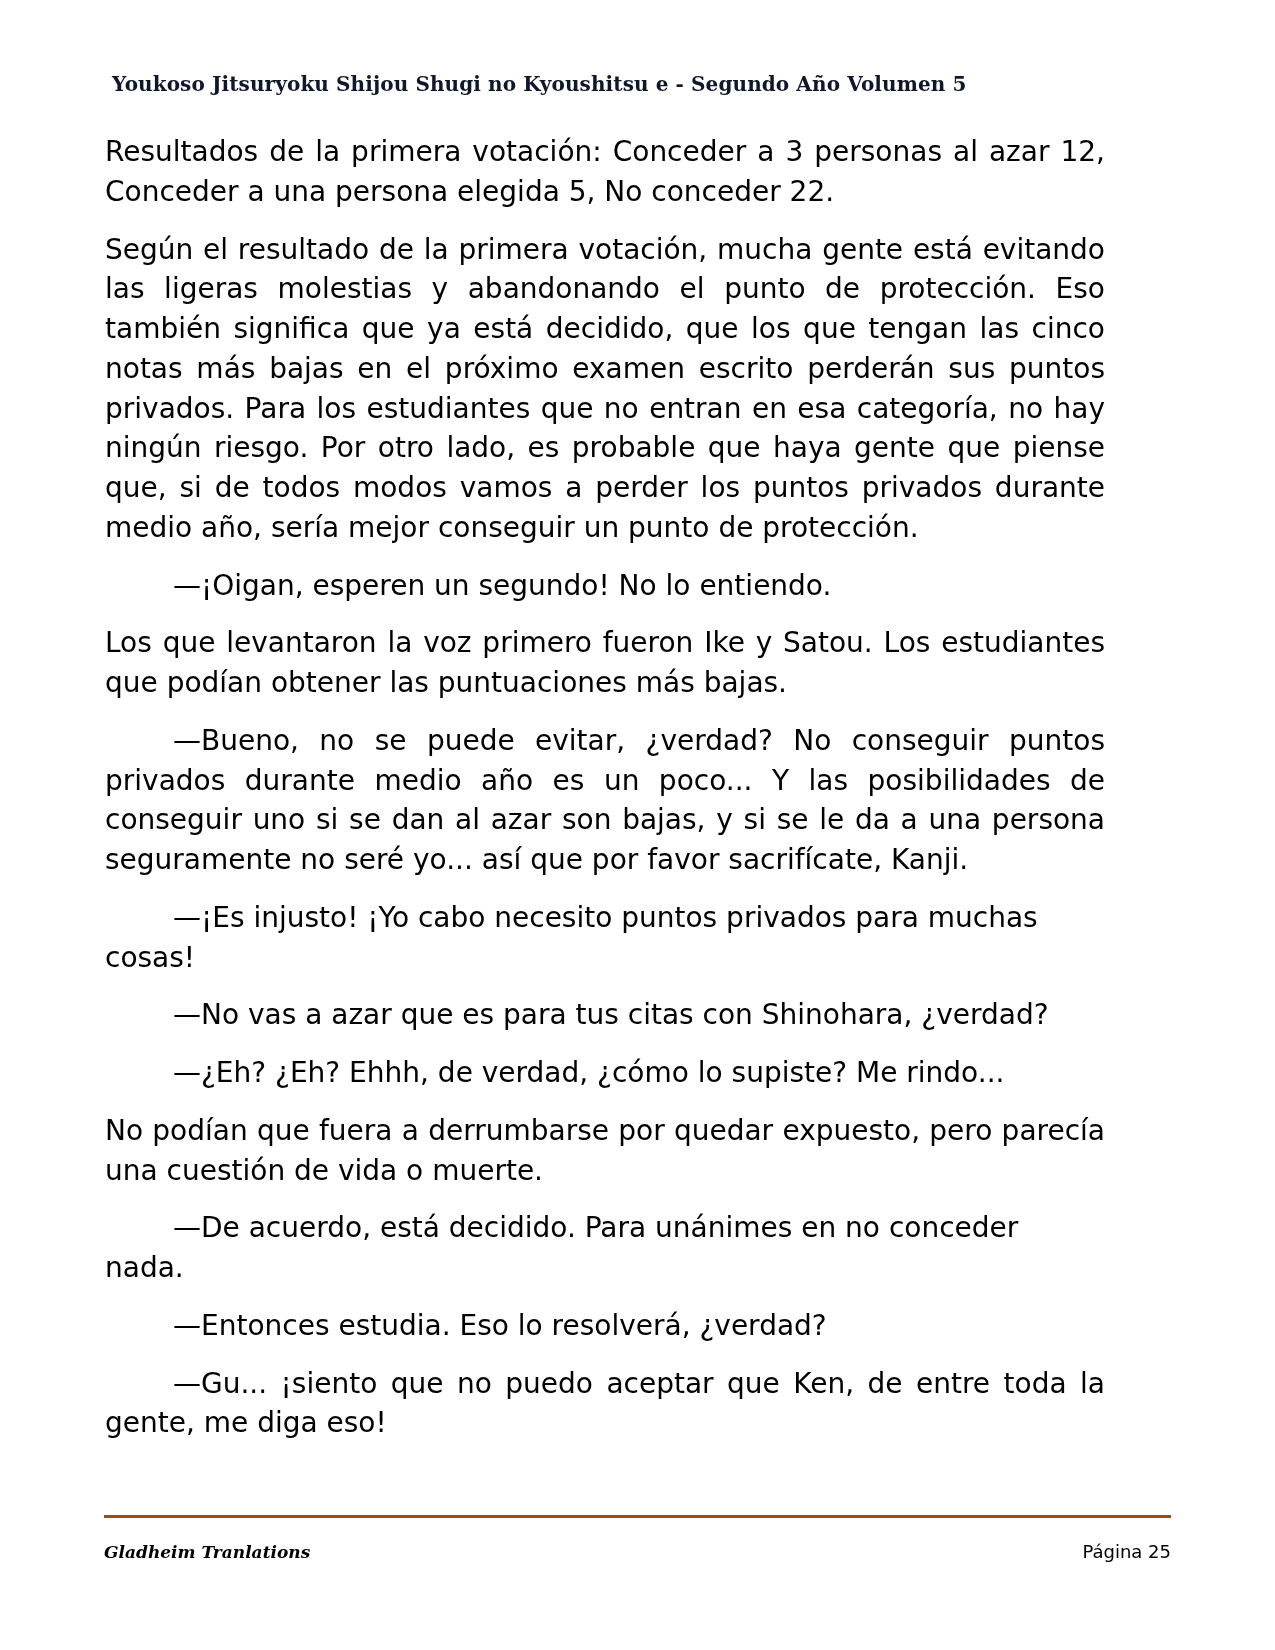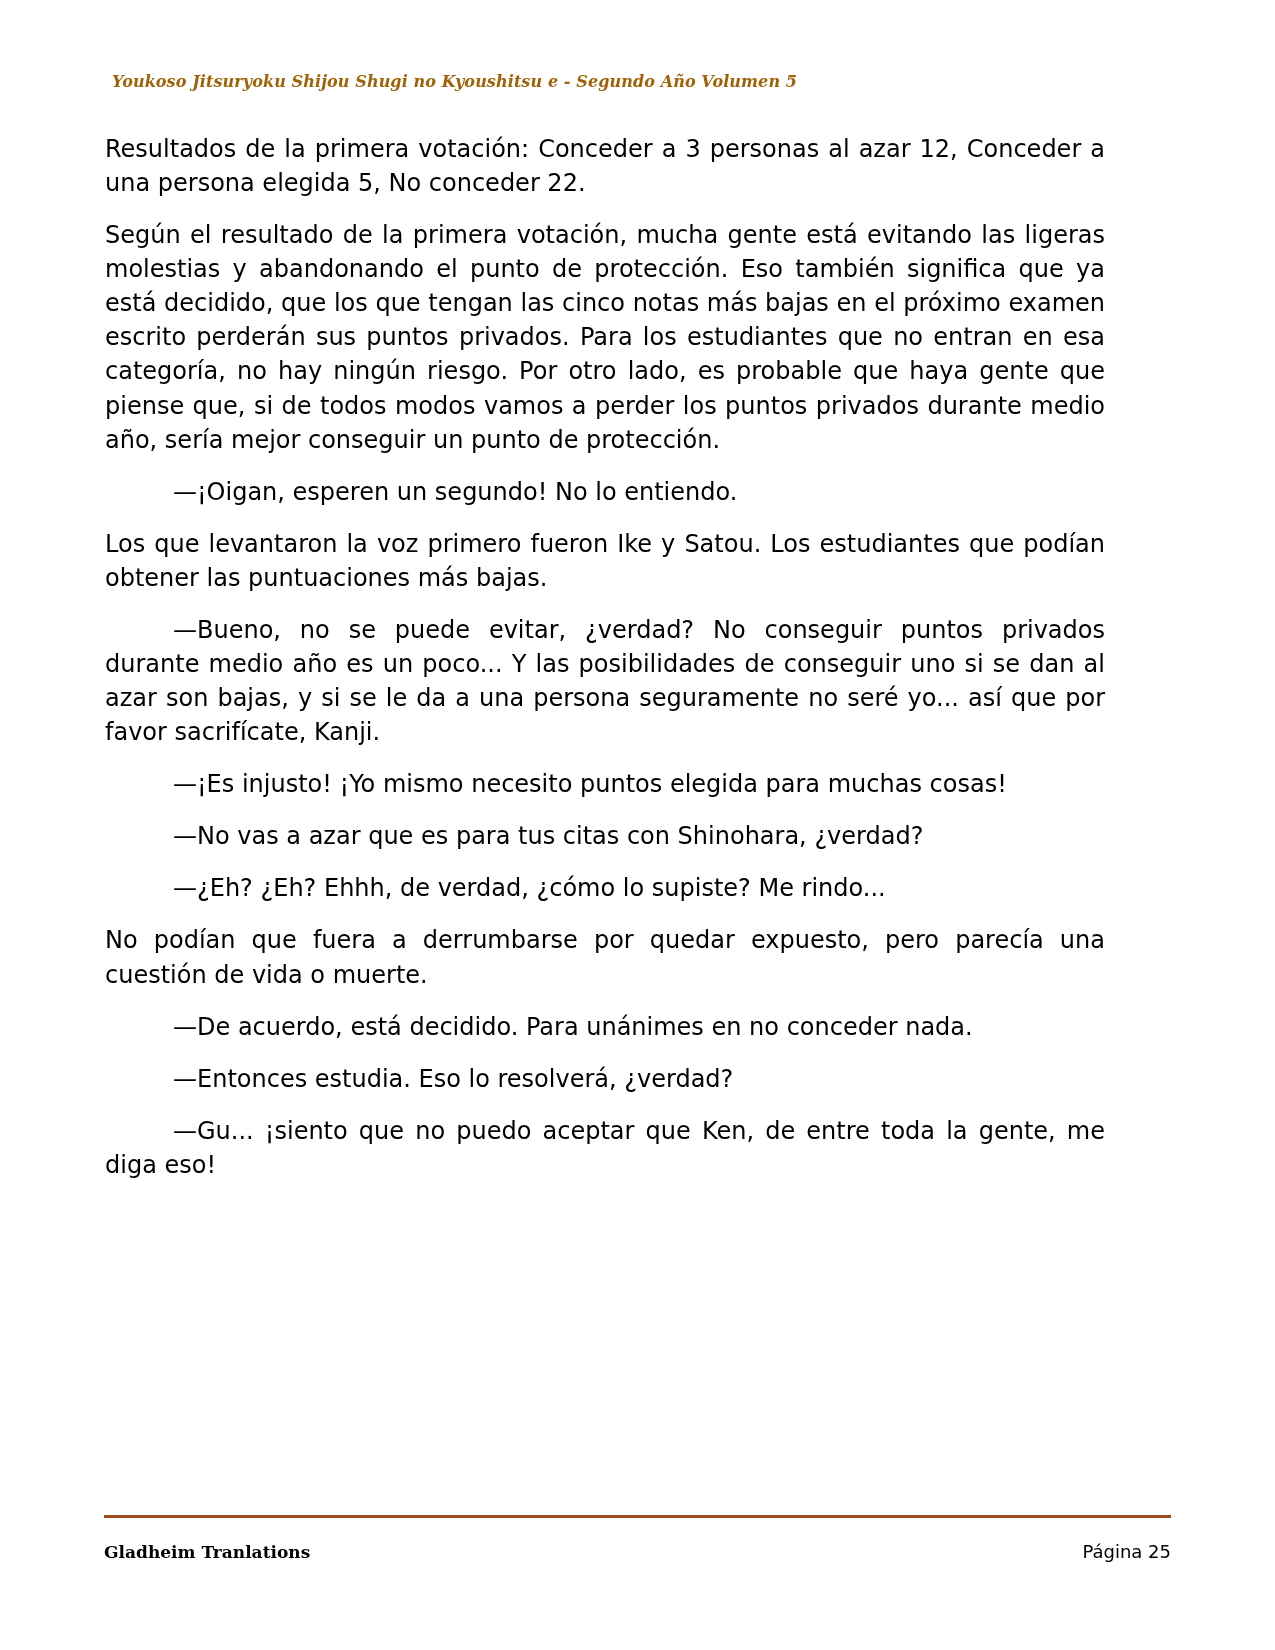--- a/index.html
+++ b/index.html
@@ -15,34 +15,33 @@
     background: #ffffff;
     font-family: "DejaVu Sans", sans-serif;
     box-sizing: border-box;
   }
   .header {
     position: absolute;
     top: 72px;
     left: 112px;
     right: 112px;
     font-family: "DejaVu Serif", serif;
-    font-style: italic;
     font-weight: bold;
-    font-size: 16px;
-    color: #a16207;
+    font-size: 20px;
+    color: #0f172a;
     letter-spacing: 0.1px;
   }
   .content {
     position: absolute;
     top: 132px;
     left: 105px;
     width: 1000px;
   }
   .para {
-    font-size: 24px;
+    font-size: 28px;
     line-height: 1.42;
     color: #000000;
     text-align: justify;
     margin: 0 0 18px 0;
     -webkit-hyphens: none;
     hyphens: none;
   }
   .para.indent {
     text-indent: 68px;
   }
@@ -61,20 +60,21 @@
     position: absolute;
     left: 104px;
     right: 104px;
     bottom: 88px;
     display: flex;
     align-items: baseline;
     justify-content: space-between;
   }
   .footer-left {
     font-family: "DejaVu Serif", serif;
+    font-style: italic;
     font-weight: bold;
     font-size: 17px;
     color: #000000;
   }
   .footer-right {
     font-family: "DejaVu Sans", sans-serif;
     font-size: 18px;
     color: #000000;
   }
 </style>
@@ -84,21 +84,21 @@
 <div class="page">
 
   <div class="header">Youkoso Jitsuryoku Shijou Shugi no Kyoushitsu e - Segundo Año Volumen 5</div>
 
   <div class="content">
     <p class="para">Resultados de la primera votación: Conceder a 3 personas al azar 12, Conceder a una persona elegida 5, No conceder 22.</p>
     <p class="para">Según el resultado de la primera votación, mucha gente está evitando las ligeras molestias y abandonando el punto de protección. Eso también significa que ya está decidido, que los que tengan las cinco notas más bajas en el próximo examen escrito perderán sus puntos privados. Para los estudiantes que no entran en esa categoría, no hay ningún riesgo. Por otro lado, es probable que haya gente que piense que, si de todos modos vamos a perder los puntos privados durante medio año, sería mejor conseguir un punto de protección.</p>
     <p class="para indent">—¡Oigan, esperen un segundo! No lo entiendo.</p>
     <p class="para">Los que levantaron la voz primero fueron Ike y Satou. Los estudiantes que podían obtener las puntuaciones más bajas.</p>
     <p class="para indent">—Bueno, no se puede evitar, ¿verdad? No conseguir puntos privados durante medio año es un poco... Y las posibilidades de conseguir uno si se dan al azar son bajas, y si se le da a una persona seguramente no seré yo... así que por favor sacrifícate, Kanji.</p>
-    <p class="para indent last-left">—¡Es injusto! ¡Yo mismo necesito puntos elegida para muchas cosas!</p>
+    <p class="para indent last-left">—¡Es injusto! ¡Yo cabo necesito puntos privados para muchas cosas!</p>
     <p class="para indent last-left">—No vas a azar que es para tus citas con Shinohara, ¿verdad?</p>
     <p class="para indent last-left">—¿Eh? ¿Eh? Ehhh, de verdad, ¿cómo lo supiste? Me rindo...</p>
     <p class="para">No podían que fuera a derrumbarse por quedar expuesto, pero parecía una cuestión de vida o muerte.</p>
     <p class="para indent last-left">—De acuerdo, está decidido. Para unánimes en no conceder nada.</p>
     <p class="para indent last-left">—Entonces estudia. Eso lo resolverá, ¿verdad?</p>
     <p class="para indent">—Gu... ¡siento que no puedo aceptar que Ken, de entre toda la gente, me diga eso!</p>
   </div>
 
   <div class="footer-rule" style="background: rgb(156, 74, 26);"></div>
 

